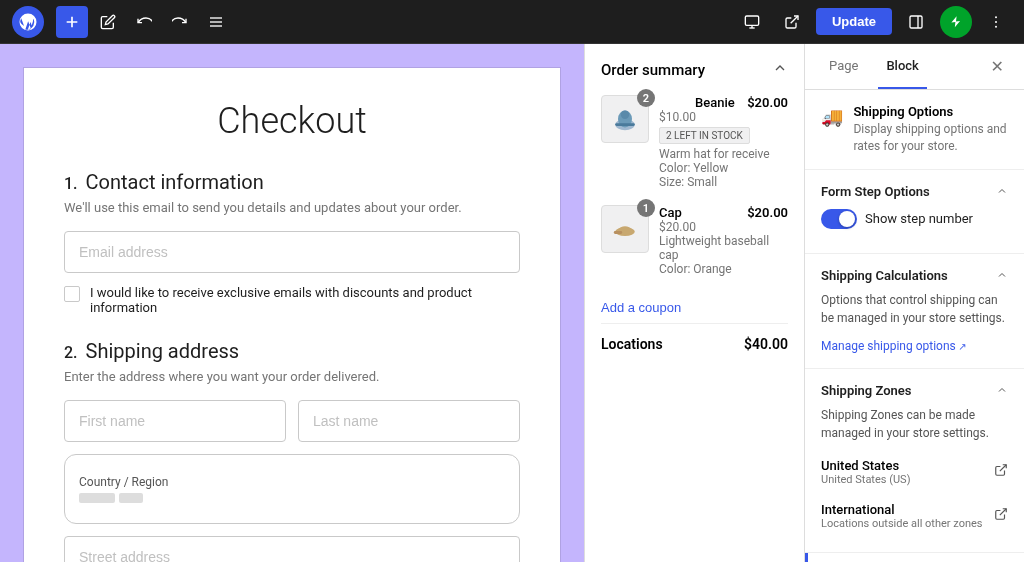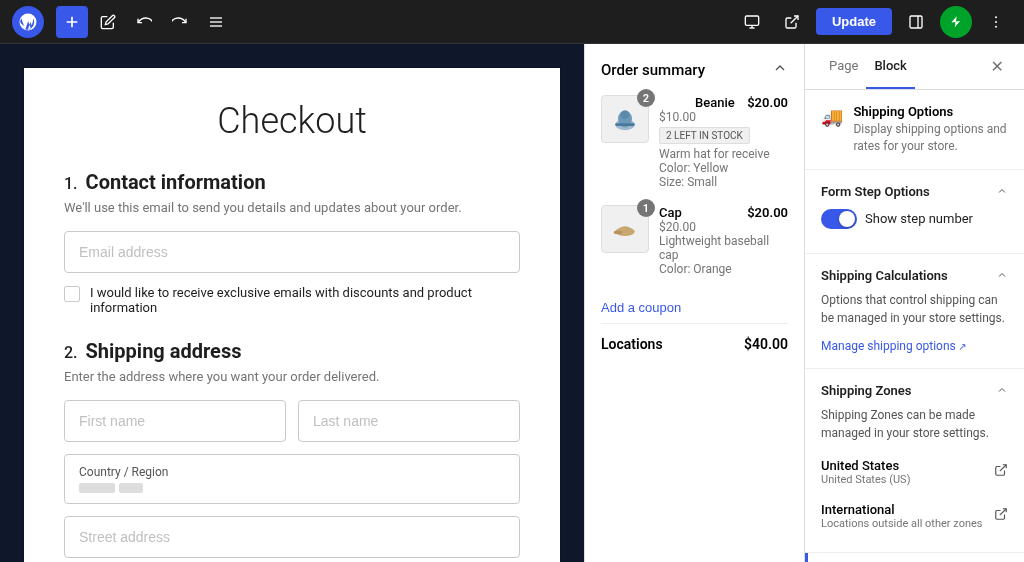--- a/index.html
+++ b/index.html
@@ -38,37 +38,37 @@
     }
     .toolbar-icon-btn.green { background: #00a32a; color: white; border-radius: 50%; }
 
     
     .main-layout {
       display: flex; flex: 1; overflow: hidden;
     }
 
     
     .editor-area {
-      flex: 1; background: #0f172a; overflow-y: auto;
+      flex: 1; background: #c4b5fd; overflow-y: auto;
       display: flex; justify-content: flex-end; padding: 24px;
     }
     .editor-content {
       background: #fff; width: 100%; max-width: 790px;
       padding: 32px 40px; min-height: 500px;
       box-shadow: 0 0 0 1px rgba(0,0,0,0.1);
     }
     .checkout-title {
       font-size: 36px; font-weight: 300; color: #1e1e1e;
       text-align: center; margin-bottom: 28px;
     }
 
     
     .section-number { font-size: 16px; color: #1e1e1e; font-weight: 500; }
     .section-header { display: flex; align-items: baseline; gap: 8px; margin-bottom: 6px; }
-    .section-title { font-size: 20px; font-weight: 700; color: #1e1e1e; }
+    .section-title { font-size: 20px; font-weight: 400; color: #1e1e1e; }
     .section-subtitle { font-size: 13px; color: #757575; margin-bottom: 16px; }
 
     .form-input {
       width: 100%; border: 1px solid #c9c9c9; border-radius: 4px;
       padding: 12px 14px; font-size: 14px; color: #1e1e1e;
       background: #fff; outline: none;
     }
     .form-input::placeholder { color: #c0c0c0; }
 
     .checkbox-row {
@@ -132,21 +132,21 @@
       font-size: 14px; font-weight: 600;
     }
 
     
     .wp-sidebar {
       width: 220px; background: #fff; border-left: 1px solid #ddd;
       flex-shrink: 0; overflow-y: auto;
     }
     .wp-sidebar-tabs {
       display: flex; border-bottom: 1px solid #ddd;
-      padding: 0 16px; align-items: center;
+      padding: 0 16px; align-items: center; gap: 12px;
     }
     .wp-tab {
       padding: 14px 8px; font-size: 13px; cursor: pointer;
       border-bottom: 2px solid transparent; color: #757575;
     }
     .wp-tab.active { border-bottom-color: #3858e9; color: #1e1e1e; font-weight: 500; }
     .wp-sidebar-close {
       margin-left: auto; background: none; border: none; cursor: pointer;
       color: #757575; font-size: 16px; padding: 4px;
     }
@@ -304,21 +304,21 @@
           </div>
           <div class="form-col">
             <div class="input-wrapper">
               <input type="text" class="form-input" placeholder="Last name" style="">
             </div>
           </div>
         </div>
 
         <div style="margin-bottom: 12px;">
           <div class="input-wrapper">
-            <div style="border: 1px solid #c9c9c9; border-radius: 4px; padding: 10px 14px; background: #fff;">
+            <div style="border: 1px solid #c9c9c9; border-radius: 12px; padding: 20px 14px; background: #fff;">
               <div style="font-size: 12px; color: #555; margin-bottom: 4px;">Country / Region</div>
               <div style="display: flex; gap: 4px;">
                 <div style="height: 10px; width: 36px; background: #ddd; border-radius: 2px;"></div>
                 <div style="height: 10px; width: 24px; background: #ddd; border-radius: 2px;"></div>
               </div>
             </div>
           </div>
         </div>
 
         <div>

